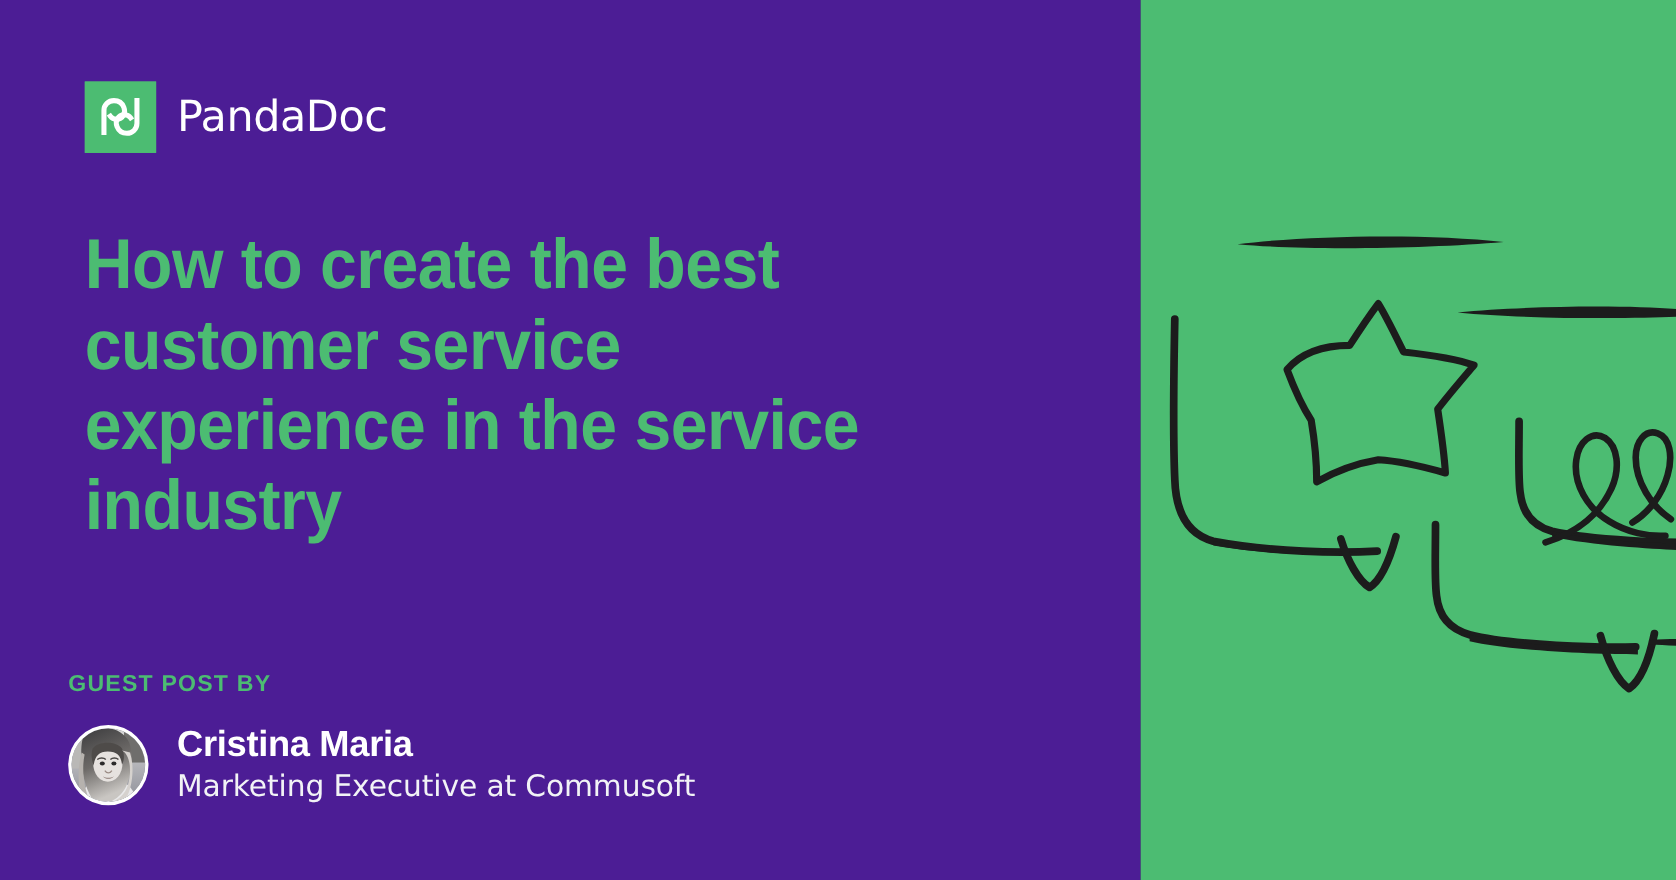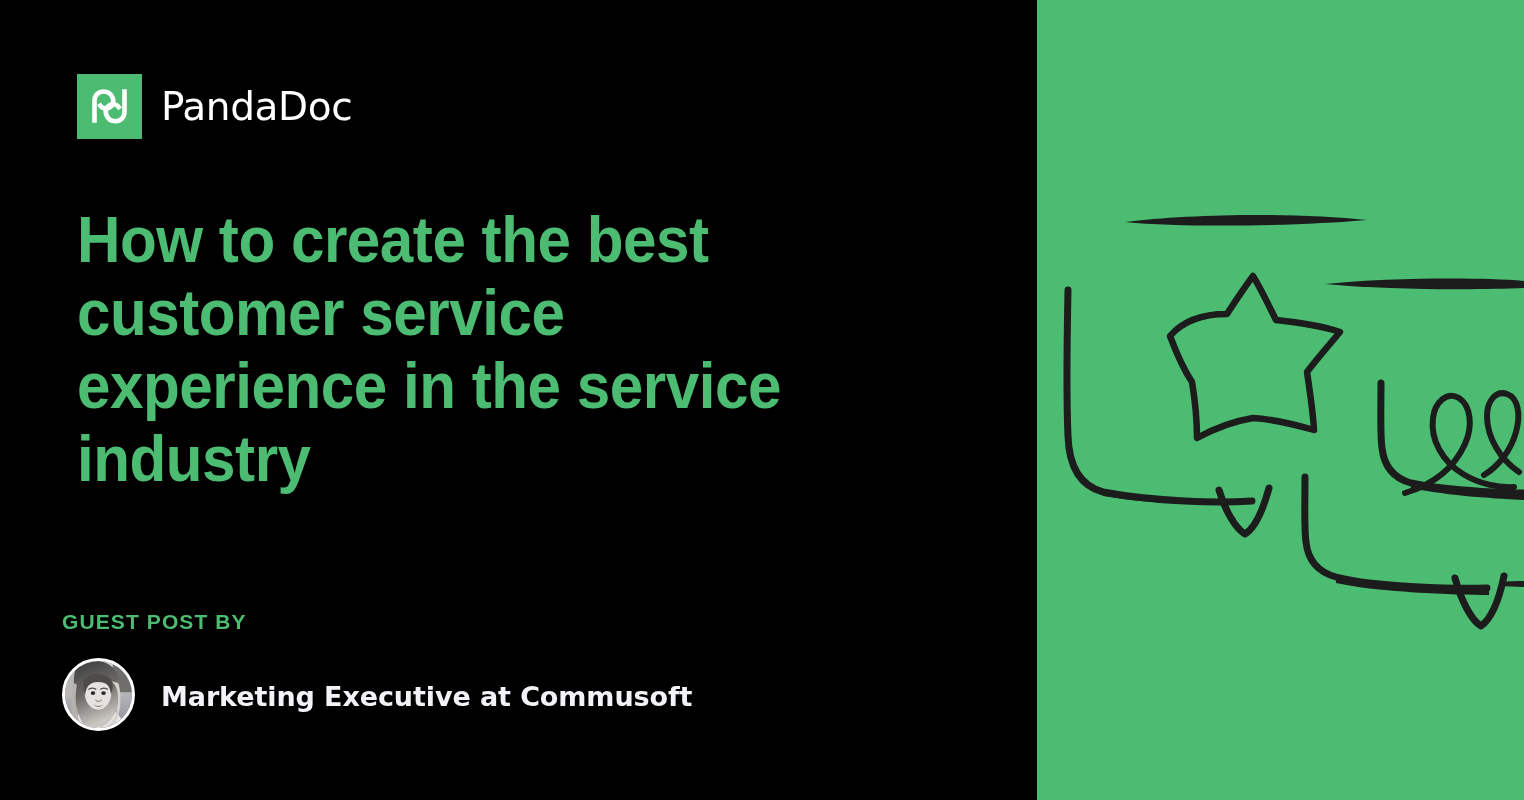--- a/index.html
+++ b/index.html
@@ -17,21 +17,21 @@
     position: relative;
     width: 1524px;
     height: 800px;
     display: flex;
   }
   
   .left-panel {
     position: relative;
     width: 1037px;
     height: 800px;
-    background: #000000;
+    background: #4c1d95;
     flex: 0 0 1037px;
     box-sizing: border-box;
     padding: 0 0 0 77px;
   }
   
   .logo-row {
     position: absolute;
     top: 74px;
     left: 77px;
     display: flex;
@@ -110,21 +110,21 @@
     font-size: 33px;
     font-weight: 700;
     line-height: 1.12;
     letter-spacing: -0.3px;
     margin: 0;
     white-space: nowrap;
   }
   .author-role {
     color: #f2f3f6;
     font-size: 27px;
-    font-weight: 700;
+    font-weight: 400;
     line-height: 1.2;
     letter-spacing: -0.1px;
     margin: 5px 0 0 0;
     white-space: nowrap;
     font-family: "DejaVu Sans", sans-serif;
   }
   
   .right-panel {
     position: relative;
     width: 487px;
@@ -192,20 +192,21 @@
               <path d="M25.5 31 C28 29 32 29 34 31" stroke="#4a4745" stroke-width="1.4" fill="none"></path>
               <path d="M38.5 31 C40.5 29 44.5 29 46.5 31" stroke="#4a4745" stroke-width="1.4" fill="none"></path>
               <path d="M33 42 C35 45 38 45 40 42" stroke="#9c8d86" stroke-width="1.2" fill="none"></path>
               <path d="M31 47.5 C34 49.5 39 49.5 42 47.5 C39 51 34 51 31 47.5 Z" fill="#8c7a74"></path>
               <path d="M50 22 C58 26 60 42 56 56 C53 66 46 71 40 73 L52 73 C60 62 63 40 58 24 Z" fill="#d6d2ce"></path>
               <path d="M13 26 C10 40 12 58 18 72 L10 72 C6 56 6 38 10 24 Z" fill="#b6b2ae"></path>
             </g>
           </svg>
         </span>
         <span class="author-text">
+          <div class="author-name">Cristina Maria</div>
           <div class="author-role">Marketing Executive at Commusoft</div>
         </span>
       </div>
     </div>
   </div>
 
   <div class="right-panel">
     <svg width="487" height="800" viewBox="0 0 487 800" xmlns="http://www.w3.org/2000/svg">
       <rect x="0" y="0" width="487" height="800" fill="#4cbc72"></rect>
       <g fill="none" stroke="#1c1c1c" stroke-linecap="round" stroke-linejoin="round">

